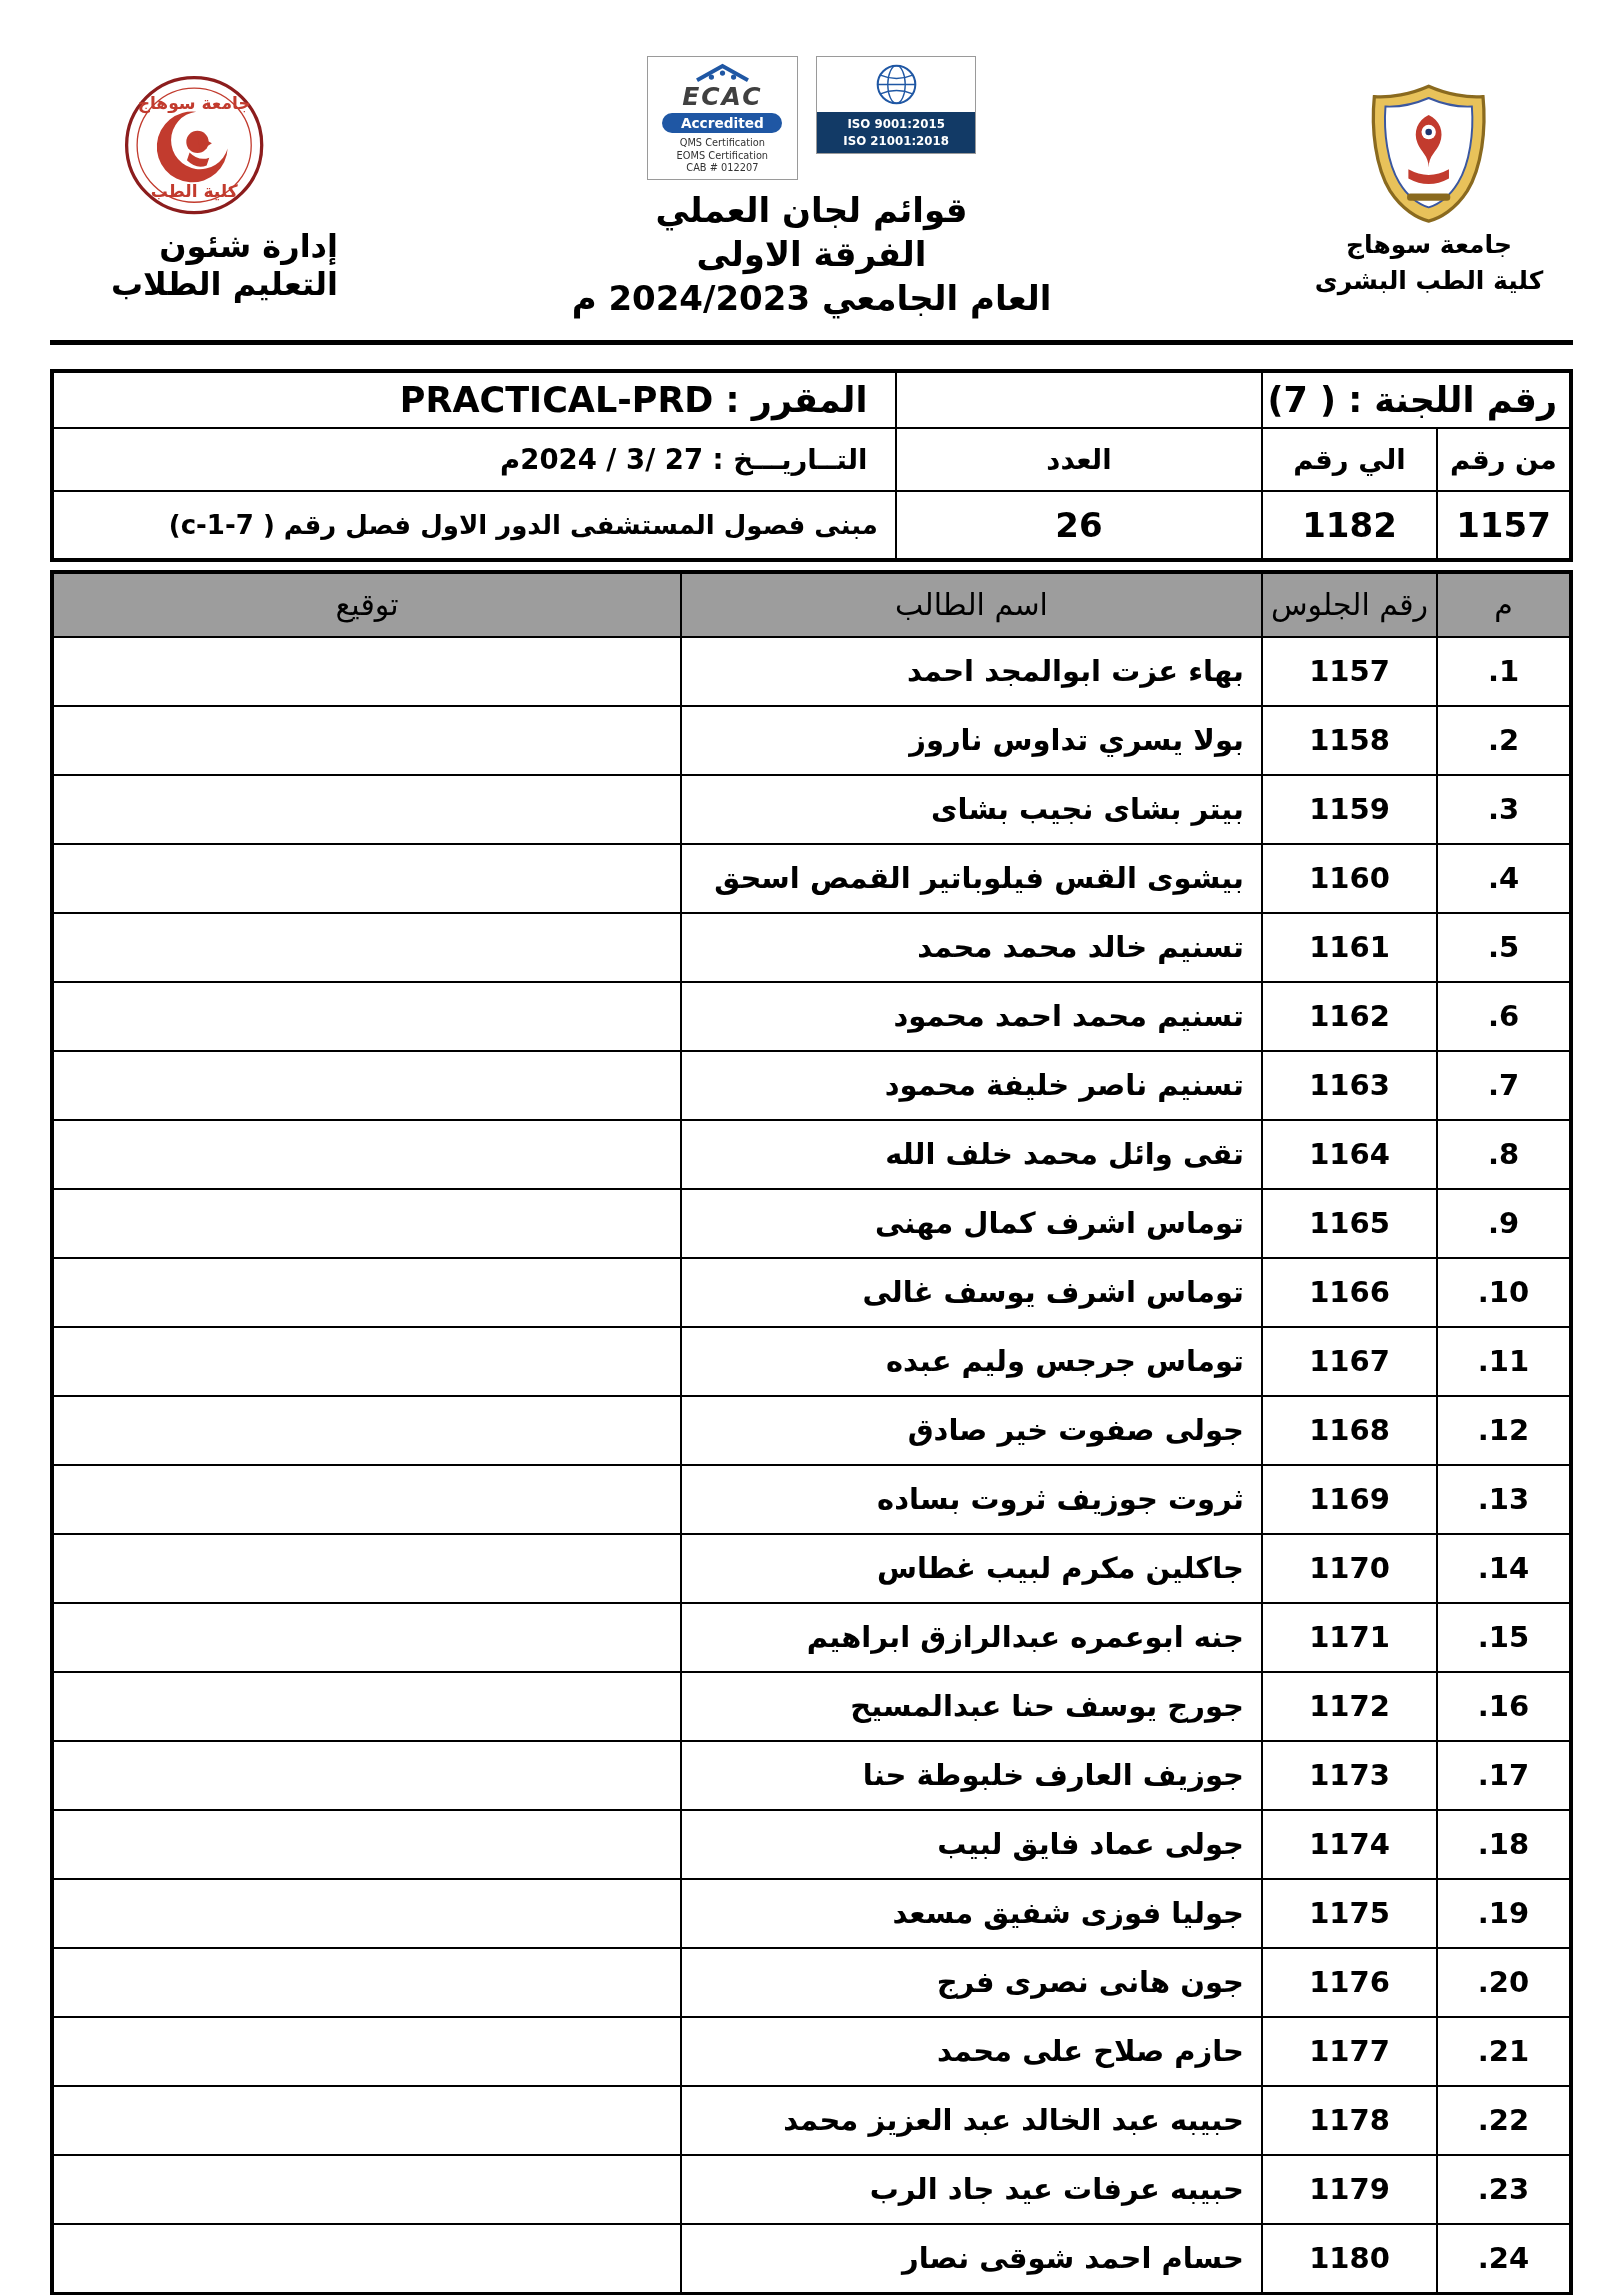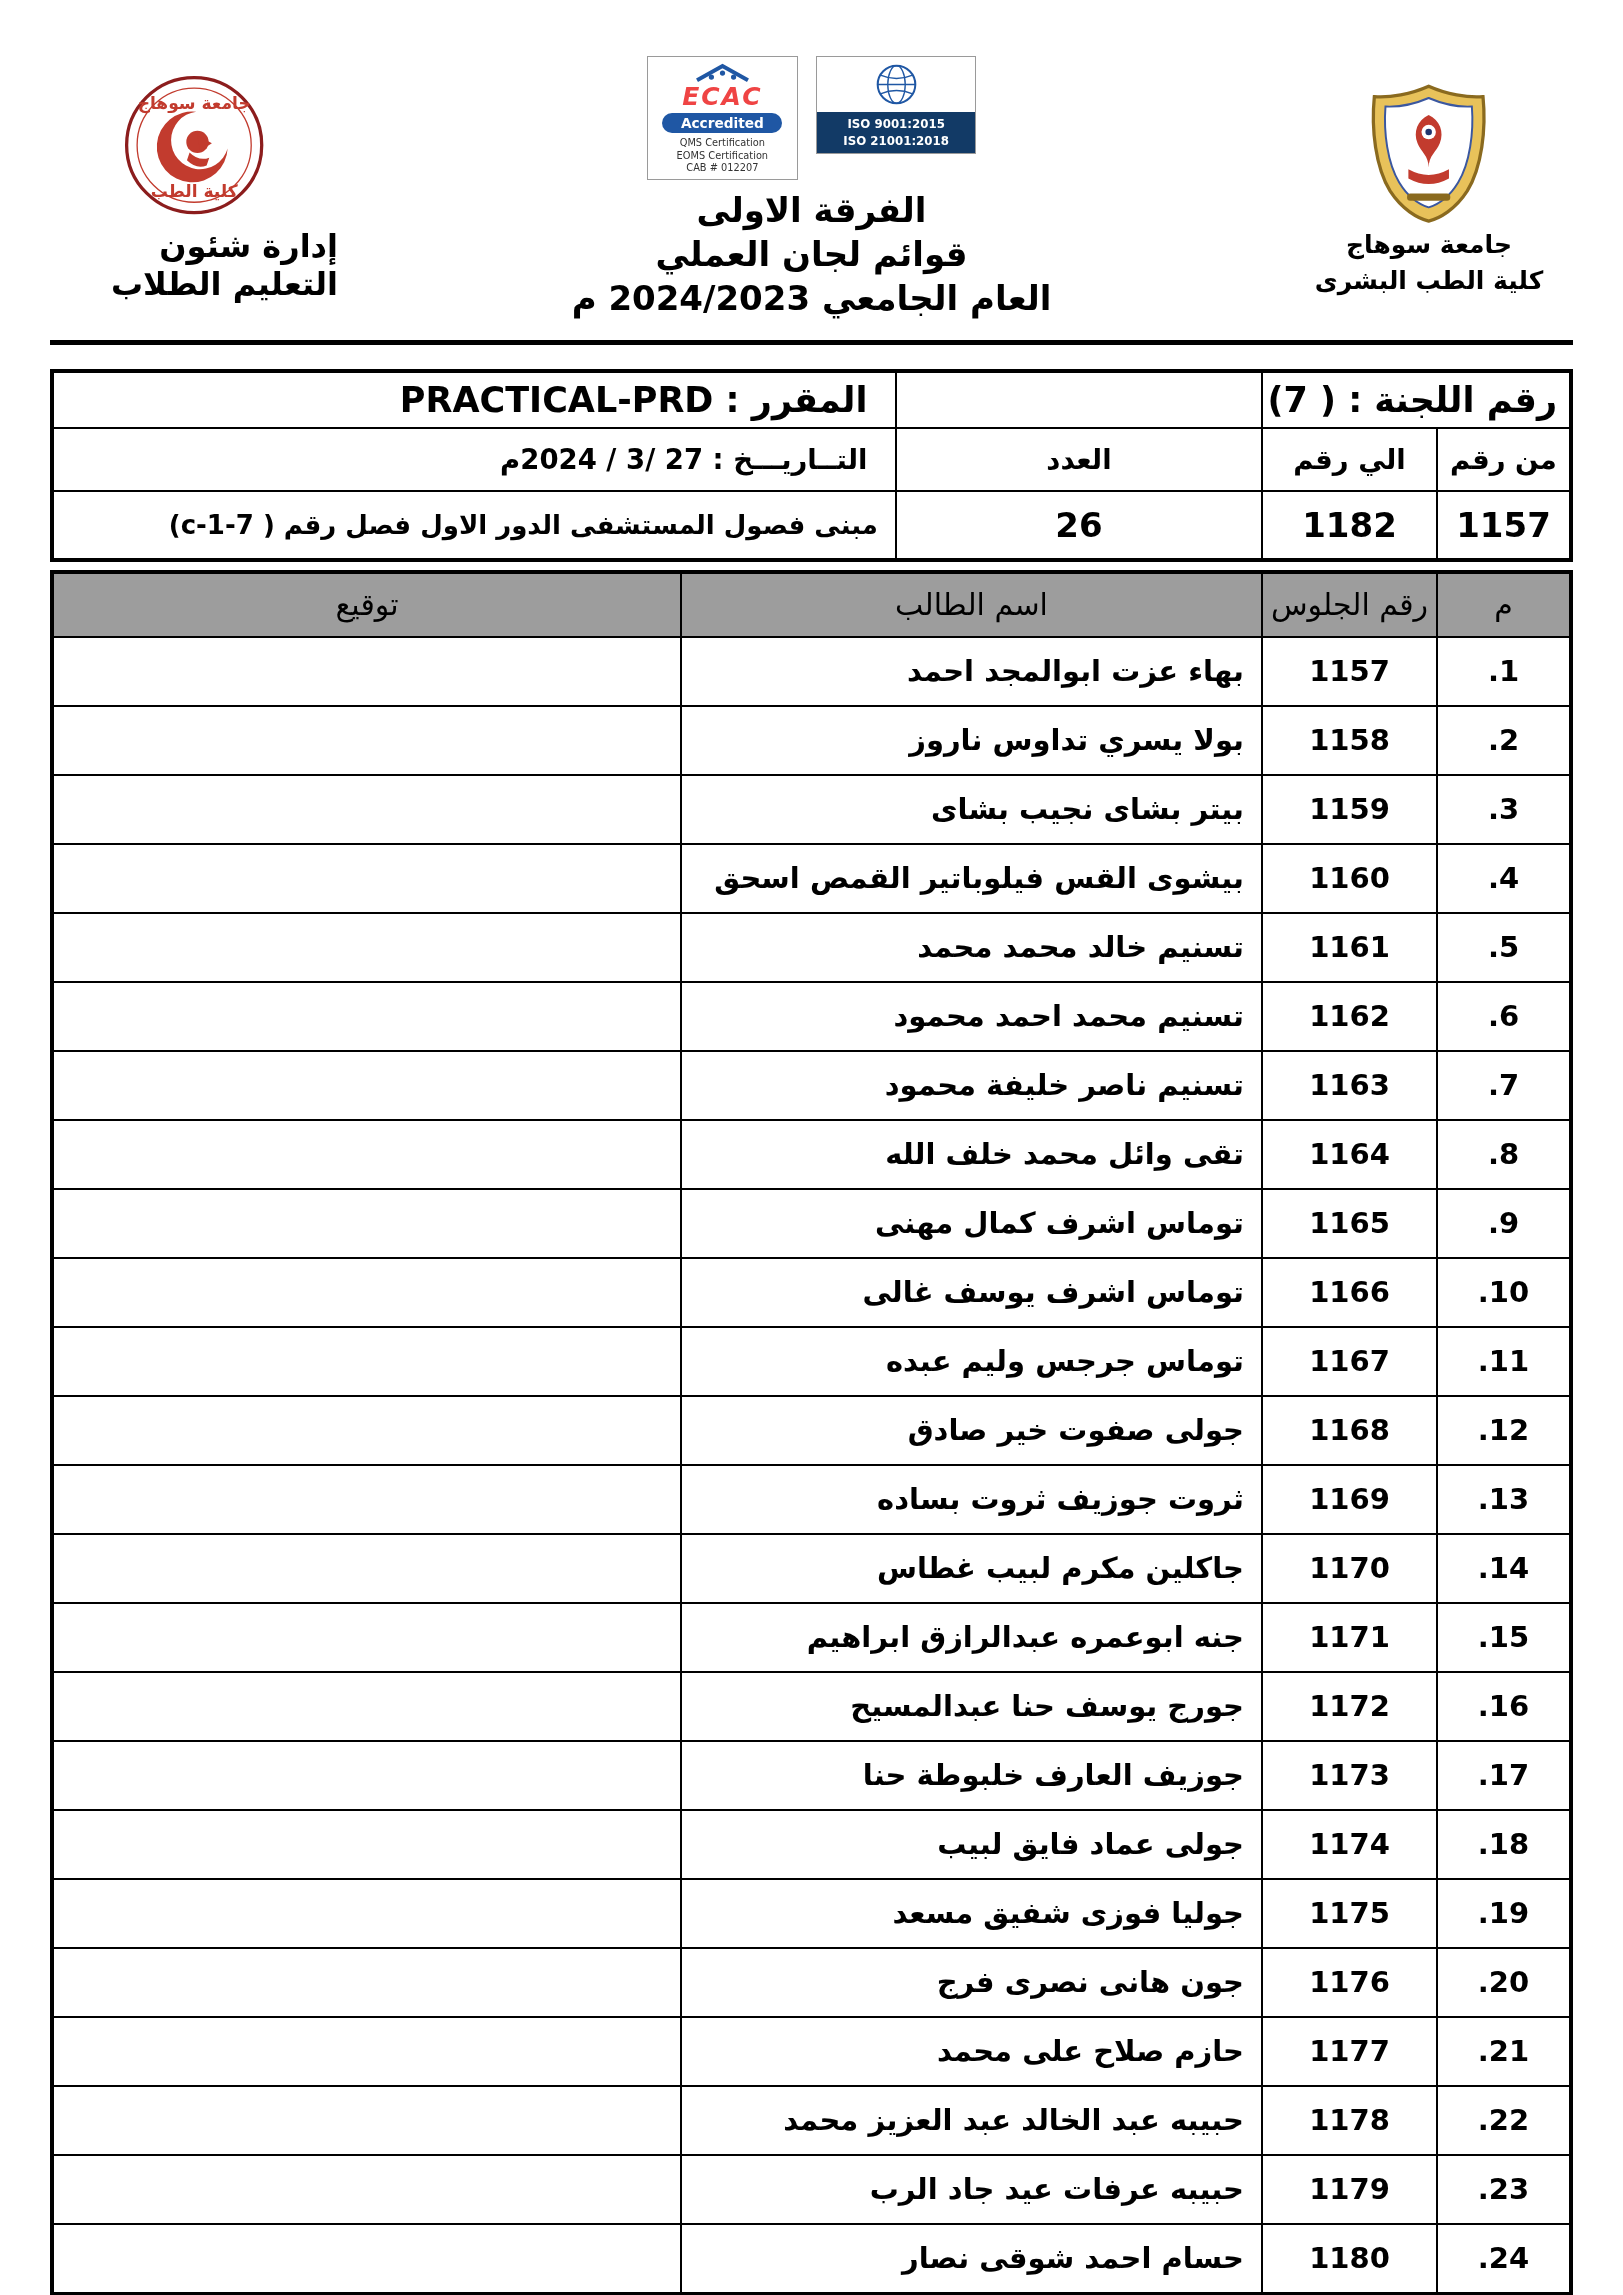--- a/index.html
+++ b/index.html
@@ -15,21 +15,21 @@
   .col-univ{width:288px;padding-top:26px;}
   .col-mid{flex:1;padding-top:1.3px;}
   .col-admin{width:288px;padding-top:19.6px;}
   .org-line{font-weight:bold;font-size:25px;line-height:1.35;margin-top:2.6px;}
   .admin-caption{font-weight:bold;font-size:32px;margin-top:11px;}
   .certs{display:flex;direction:ltr;gap:18.3px;align-items:flex-start;justify-content:center;}
   .titles{margin-top:7.9px;font-weight:bold;font-size:34px;line-height:1.3;text-align:center;}
   .rule{height:5.2px;background:#000;margin-top:5.2px;}
   
   .ecac{width:151px;border:1.3px solid #9a9a9a;padding:5.2px 5.2px 3.9px;text-align:center;background:#fff;box-sizing:border-box;}
-  .ecac-name{color:#ef4444;font-weight:bold;font-style:italic;font-size:25px;line-height:1;letter-spacing:2px;}
+  .ecac-name{color:#404040;font-weight:bold;font-style:italic;font-size:25px;line-height:1;letter-spacing:2px;}
   .ecac-accr{background:#1f57a4;color:#fff;font-size:13.7px;font-weight:bold;border-radius:10px;margin:3.9px 9.2px 3.9px;padding:2px 0;}
   .ecac-sub{font-size:9.8px;color:#333;line-height:1.3;direction:ltr;}
   .aja{width:160px;border:1.3px solid #9a9a9a;background:#fff;box-sizing:border-box;}
   .aja-top{height:55px;display:flex;align-items:center;justify-content:center;}
   .aja-band{background:#123a66;color:#fff;text-align:center;font-size:11.8px;font-weight:bold;padding:3.9px 0;line-height:1.4;direction:ltr;}
   
   table{border-collapse:collapse;width:100%;table-layout:fixed;}
   td,th{vertical-align:middle;overflow:hidden;}
   .info{margin-top:23.6px;border:4.6px solid #000;}
   .info td{border:2.6px solid #000;font-weight:bold;text-align:center;}
@@ -89,22 +89,22 @@
               <path d="M8 18 Q32 28 56 18 M8 46 Q32 36 56 46" fill="none" stroke="#1f57a4" stroke-width="2"></path>
             </svg>
           </div>
           <div class="aja-band">
             <div>ISO 9001:2015</div>
             <div>ISO 21001:2018</div>
           </div>
         </div>
       </div>
       <div class="titles">
+        <div>قوائم لجان العملي</div>
         <div>الفرقة الاولى</div>
-        <div>قوائم لجان العملي</div>
         <div>العام الجامعي 2024/2023 م</div>
       </div>
     </div>
 
     <div class="hdr-col col-admin">
       <svg width="141" height="141" viewBox="0 0 215 215">
         <circle cx="107" cy="107" r="103" fill="#ffffff" stroke="#8c1d1d" stroke-width="5"></circle>
         <circle cx="107" cy="107" r="87" fill="none" stroke="#c23b2e" stroke-width="2"></circle>
         <text x="107" y="52" text-anchor="middle" font-size="26" font-weight="bold" fill="#c23b2e">جامعة سوهاج</text>
         <path d="M158 112 A54 54 0 1 1 110 56 A44 44 0 1 0 158 112 Z" fill="#c23b2e"></path>

